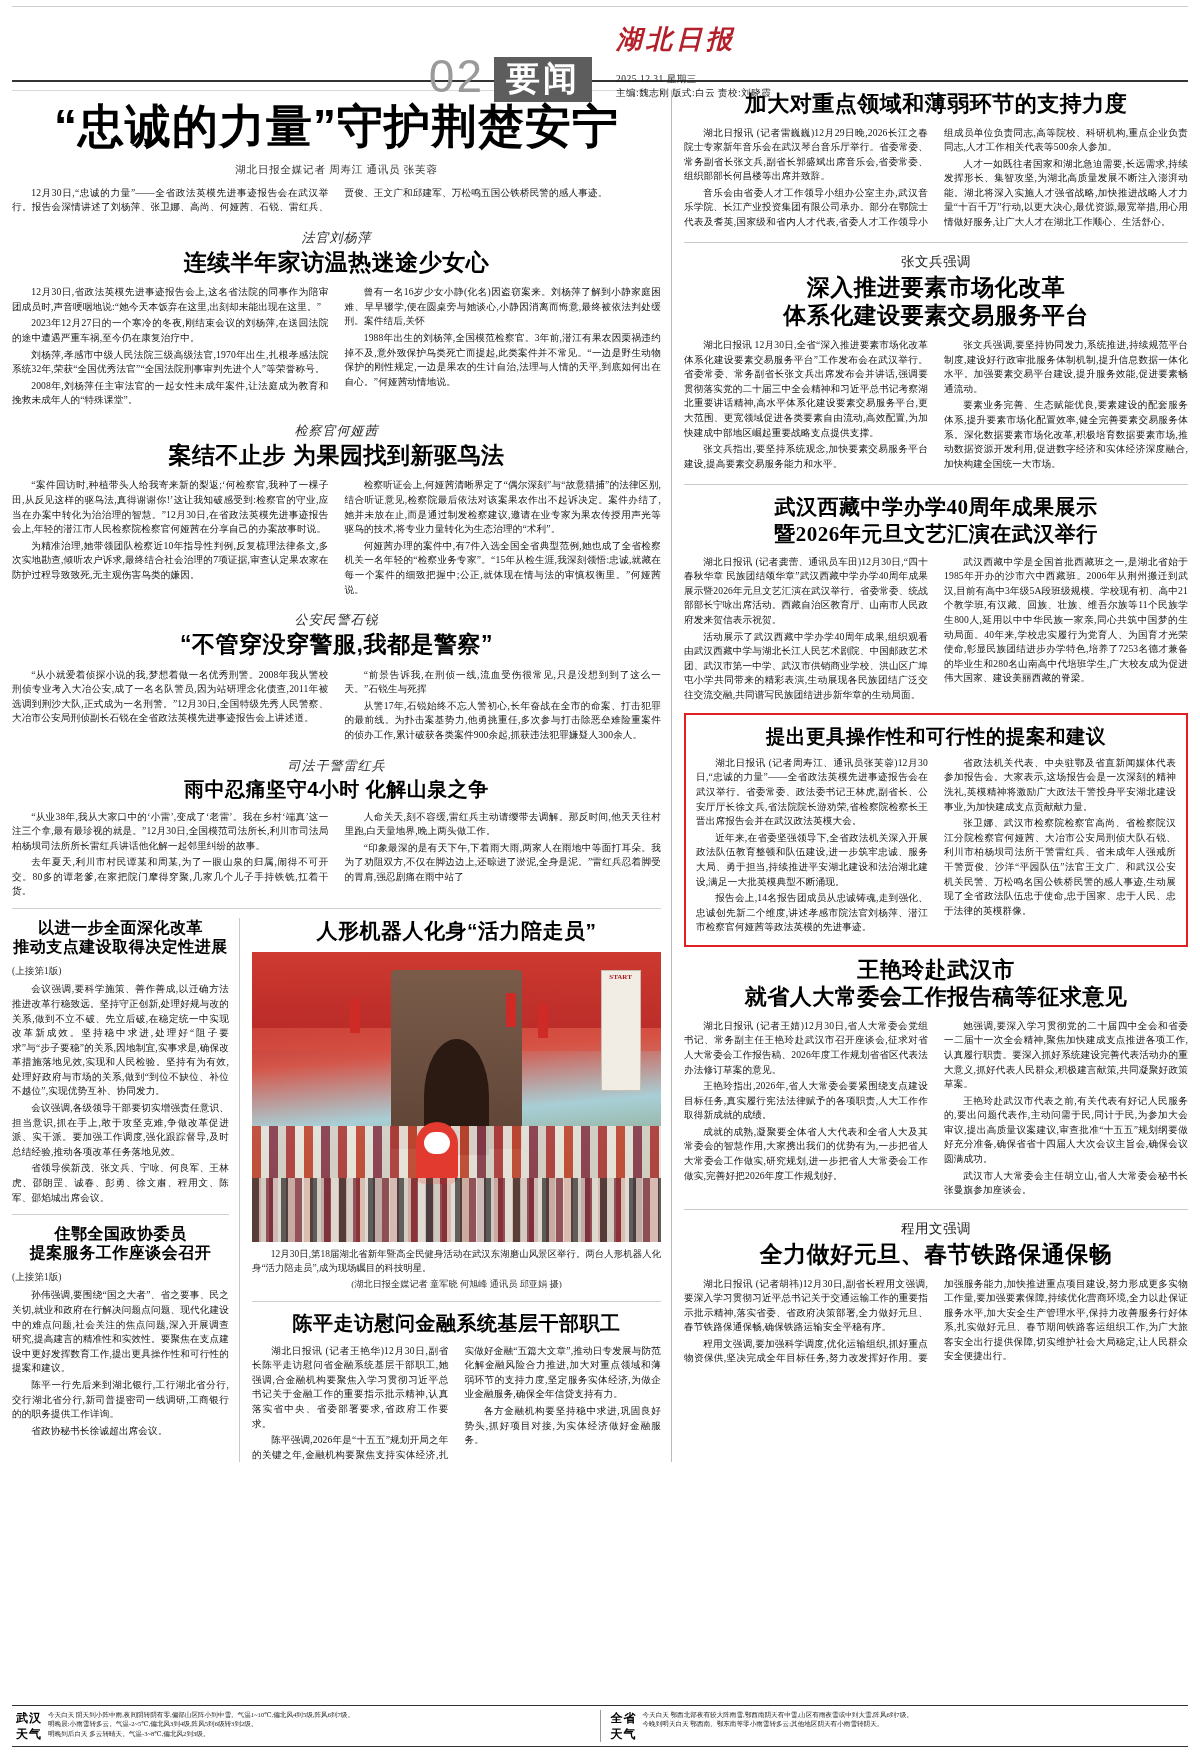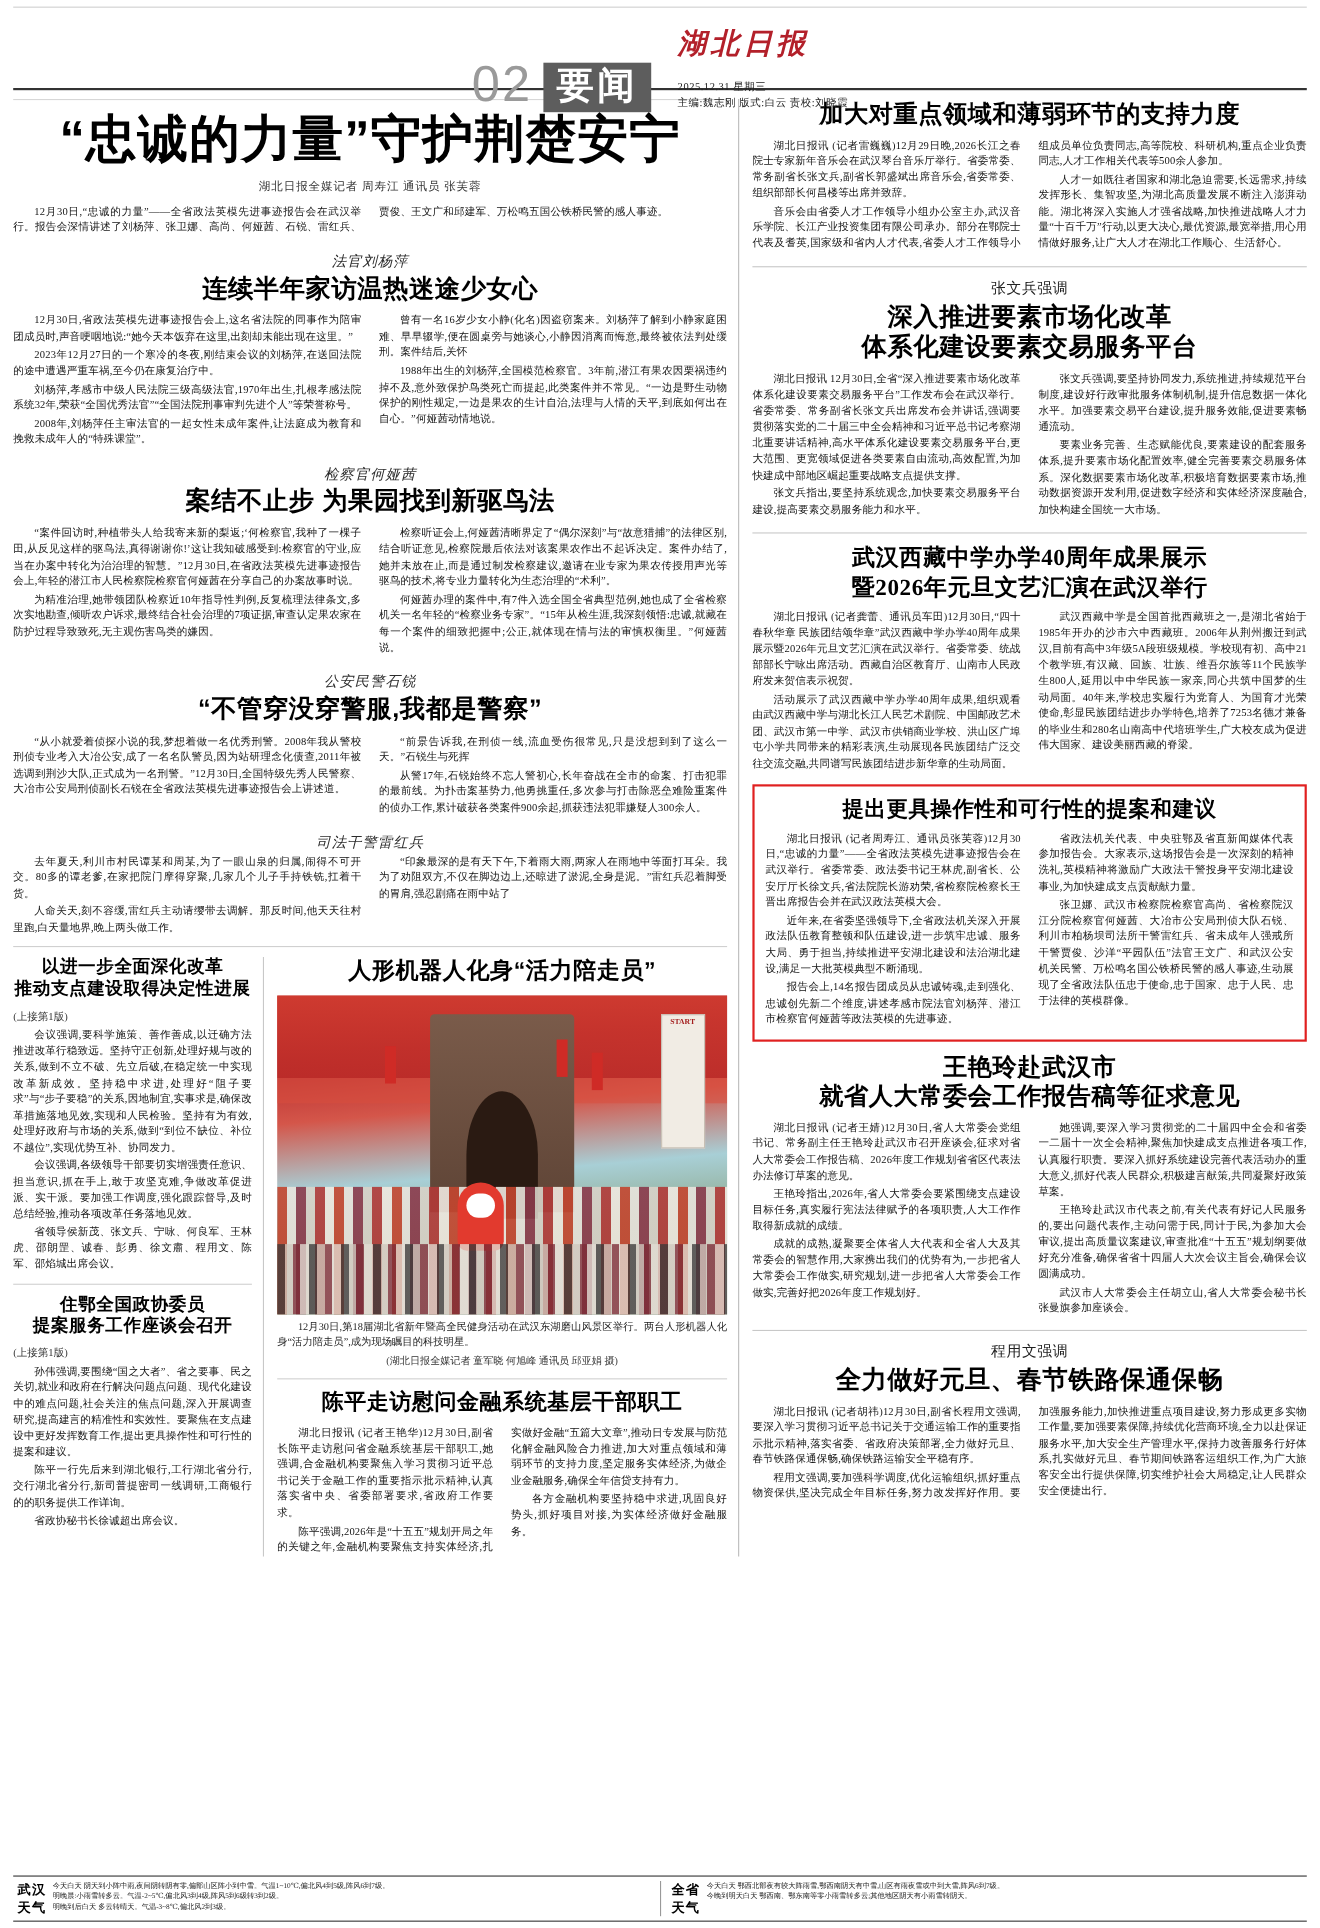--- a/index.html
+++ b/index.html
@@ -200,21 +200,23 @@
         <div class="sub-head">“不管穿没穿警服,我都是警察”</div>
         <div class="cols2">
           <p class="body">“从小就爱着侦探小说的我,梦想着做一名优秀刑警。2008年我从警校刑侦专业考入大冶公安,成了一名名队警员,因为站研理念化债查,2011年被选调到荆沙大队,正式成为一名刑警。”12月30日,全国特级先秀人民警察、大冶市公安局刑侦副长石锐在全省政法英模先进事迹报告会上讲述道。</p>
           <p class="body">“前景告诉我,在刑侦一线,流血受伤很常见,只是没想到到了这么一天。”石锐生与死挥</p>
           <p class="body">从警17年,石锐始终不忘人警初心,长年奋战在全市的命案、打击犯罪的最前线。为扑击案基势力,他勇挑重任,多次参与打击除恶垒难险重案件的侦办工作,累计破获各类案件900余起,抓获违法犯罪嫌疑人300余人。</p>
         </div>
       </div>
 
       <div>
         <div class="sub-kicker">司法干警雷红兵</div>
-        <div class="cols2">
+        <div class="sub-head sm">雨中忍痛坚守4小时 化解山泉之争</div>
+        <div class="cols2">
+          <p class="body">“从业38年,我从大家口中的‘小雷’,变成了‘老雷’。我在乡村‘端真’这一注三个拿,最有最珍视的就是。”12月30日,全国模范司法所长,利川市司法局柏杨坝司法所所长雷红兵讲话他化解一起邻里纠纷的故事。</p>
           <p class="body">去年夏天,利川市村民谭某和周某,为了一眼山泉的归属,闹得不可开交。80多的谭老爹,在家把院门摩得穿聚,几家几个儿子手持铁铣,扛着干货。</p>
           <p class="body">人命关天,刻不容缓,雷红兵主动请缨带去调解。那反时间,他天天往村里跑,白天量地界,晚上两头做工作。</p>
           <p class="body">“印象最深的是有天下午,下着雨大雨,两家人在雨地中等面打耳朵。我为了劝阻双方,不仅在脚边边上,还晾进了淤泥,全身是泥。”雷红兵忍着脚受的胃肩,强忍剧痛在雨中站了</p>
         </div>
       </div>
 
       <div class="hr-light"></div>
 
       <div style="display:flex; gap:12px;">
 

